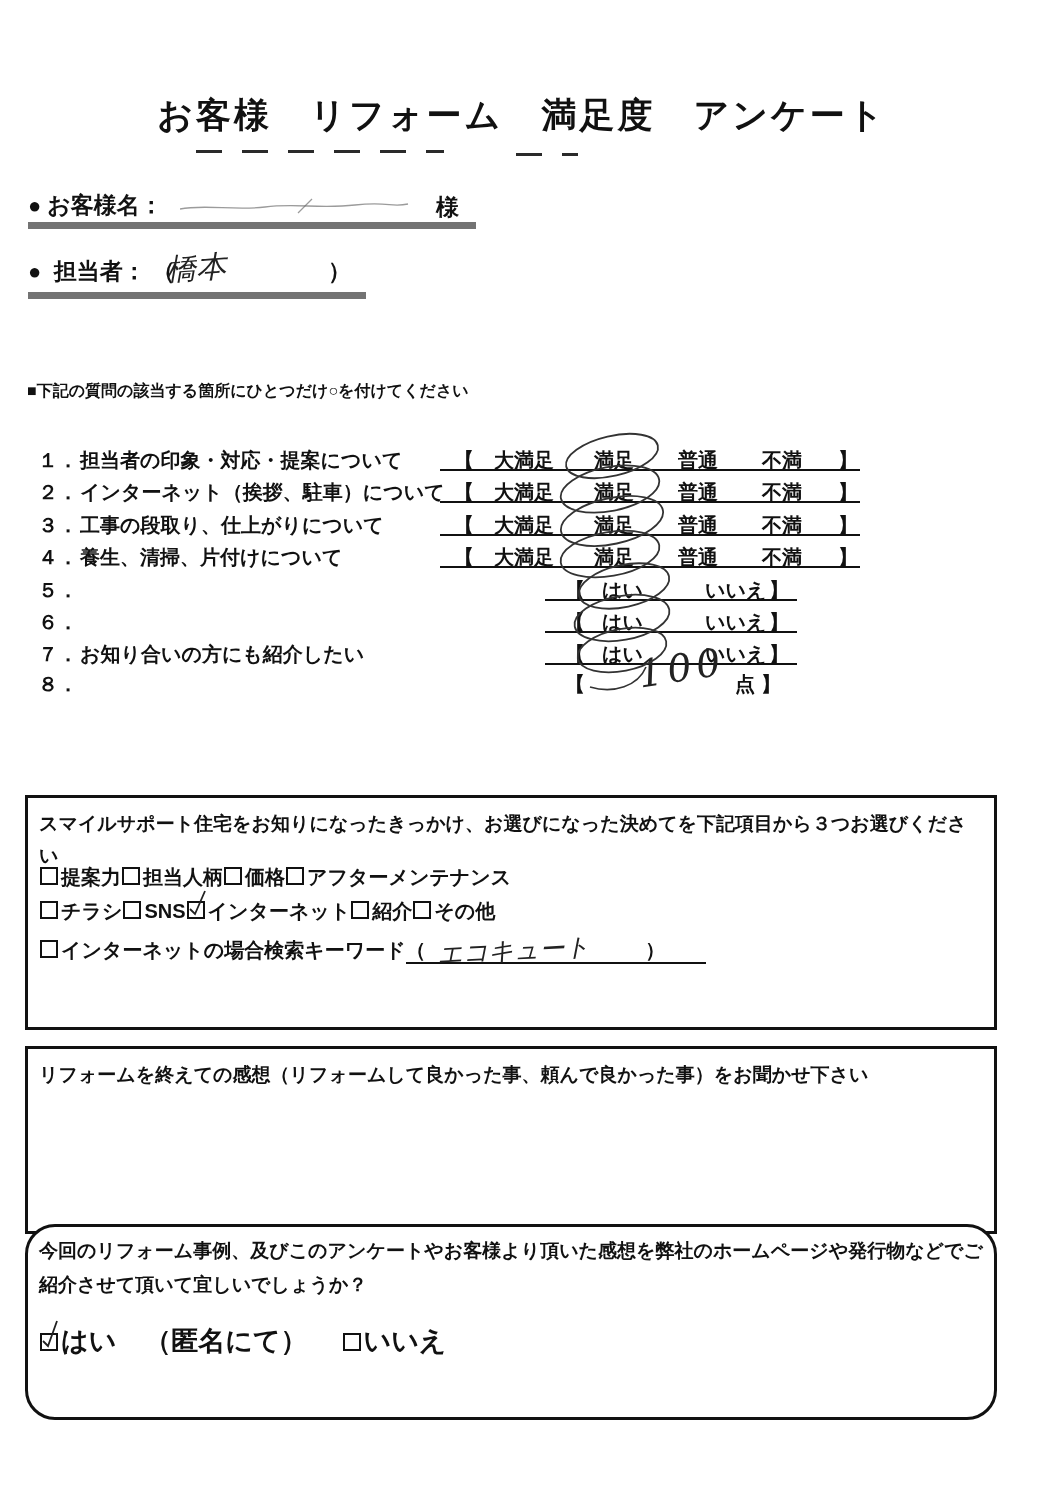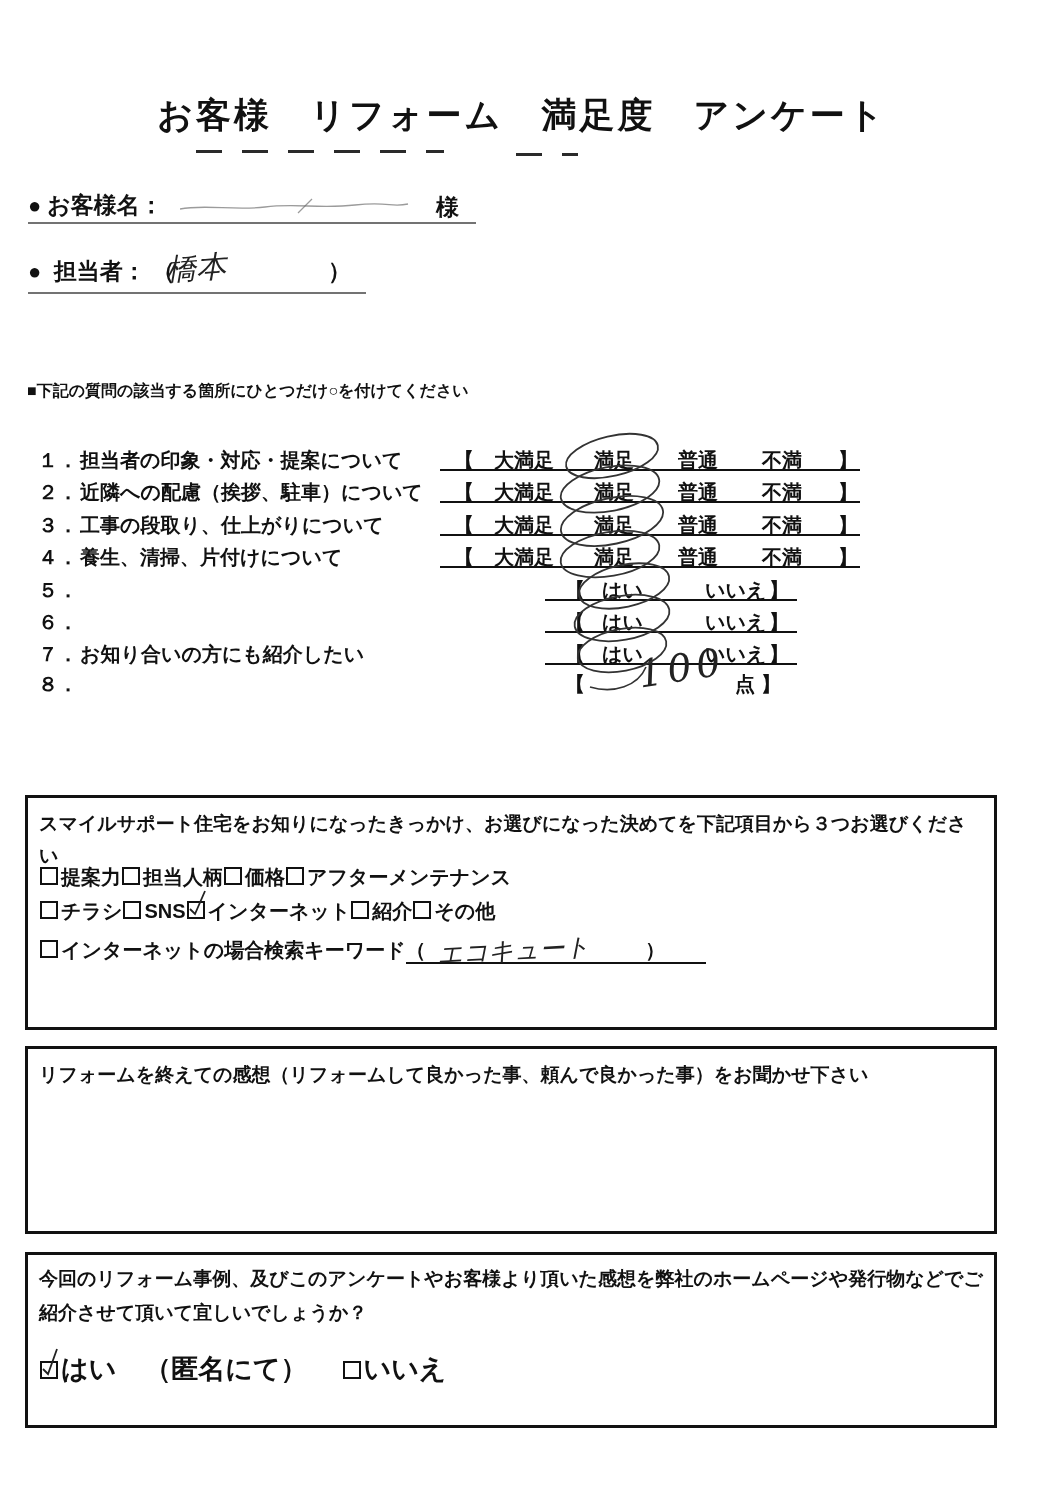--- a/index.html
+++ b/index.html
@@ -3,21 +3,21 @@
 <meta charset="utf-8">
 <style>
   html,body{margin:0;padding:0;background:#e8e8e8;}
   .page{position:relative;width:1044px;height:1489px;background:#ffffff;
         font-family:"Liberation Sans","DejaVu Sans",sans-serif;color:#111;
         margin:0 auto;overflow:hidden;}
   .title{position:absolute;top:92px;left:0;width:100%;text-align:center;
          font-size:35px;font-weight:bold;letter-spacing:3px;margin:0;}
   .dash{position:absolute;height:3px;
         background:repeating-linear-gradient(90deg,#2a2a2a 0 26px,transparent 26px 46px);}
-  .fline{position:absolute;font-size:23px;font-weight:bold;border-bottom:2px solid #737373;}
+  .fline{position:absolute;font-size:23px;font-weight:bold;border-bottom:7px solid #737373;}
   .fline .bullet{font-size:22px;margin-right:6px;}
   .suffix{position:absolute;left:408px;top:2px;}
   .pclose{position:absolute;left:300px;top:0;}
   .instruction{position:absolute;left:27px;top:381px;font-size:16px;font-weight:bold;}
   .qnum,.qtext{position:absolute;font-size:20px;font-weight:bold;white-space:nowrap;}
   .qnum{left:38px;}
   .qtext{left:80px;}
   .opts{position:absolute;height:22px;font-size:20px;font-weight:bold;white-space:nowrap;}
   .opts.lined{border-bottom:2px solid #111;}
   .opts span{position:absolute;top:0;}
@@ -72,21 +72,21 @@
     <span>（</span>
     <span class="hand hw-staff">橋本</span>
     <span class="pclose">）</span>
   </div>
 
   <div class="instruction">■下記の質問の該当する箇所にひとつだけ○を付けてください</div>
 
   <span class="qnum" style="top:447px">１．</span>
   <span class="qtext" style="top:447px">担当者の印象・対応・提案について</span>
   <span class="qnum" style="top:479px">２．</span>
-  <span class="qtext" style="top:479px">近隣への配慮（挨拶、駐車）について</span>
+  <span class="qtext" style="top:479px">インターネット（挨拶、駐車）について</span>
   <span class="qnum" style="top:512px">３．</span>
   <span class="qtext" style="top:512px">工事の段取り、仕上がりについて</span>
   <span class="qnum" style="top:544px">４．</span>
   <span class="qtext" style="top:544px">養生、清掃、片付けについて</span>
   <span class="qnum" style="top:577px">５．</span>
   <span class="qnum" style="top:609px">６．</span>
   <span class="qnum" style="top:641px">７．</span>
   <span class="qtext" style="top:641px">お知り合いの方にも紹介したい</span>
   <span class="qnum" style="top:671px">８．</span>
 
@@ -172,21 +172,21 @@
     </div>
     <div class="cbrow" style="top:134px">
       <span class="cbx"></span><span>インターネットの場合検索キーワード</span><span class="kwline"><span>（</span>&nbsp;&nbsp;<span class="hand hw-kw">エコキュート</span>&nbsp;&nbsp;&nbsp;&nbsp;&nbsp;&nbsp;&nbsp;&nbsp;&nbsp;&nbsp;<span>）</span></span>
     </div>
   </div>
 
   <div class="bigbox" style="top:1046px;height:188px;">
     <div class="hdr">リフォームを終えての感想（リフォームして良かった事、頼んで良かった事）をお聞かせ下さい</div>
   </div>
 
-  <div class="bigbox" style="top:1252px;height:176px;">
+  <div class="bigbox" style="top:1224px;height:196px;border-radius:30px;">
     <div class="hdr" style="top:8px">今回のリフォーム事例、及びこのアンケートやお客様より頂いた感想を弊社のホームページや発行物などでご</div>
     <div class="hdr" style="top:42px">紹介させて頂いて宜しいでしょうか？</div>
     <div class="cbrow" style="top:96px;font-size:27px;">
       <span class="cbx"><svg width="22" height="30">
             <path d="M4,22 L9,27 L18,2" fill="none" stroke="#222" stroke-width="1.8"></path>
           </svg></span><span>はい</span><span class="gap1"></span><span>（匿名にて）</span><span class="gap2"></span><span class="cbx"></span><span>いいえ</span>
     </div>
   </div>
 
 </div>

